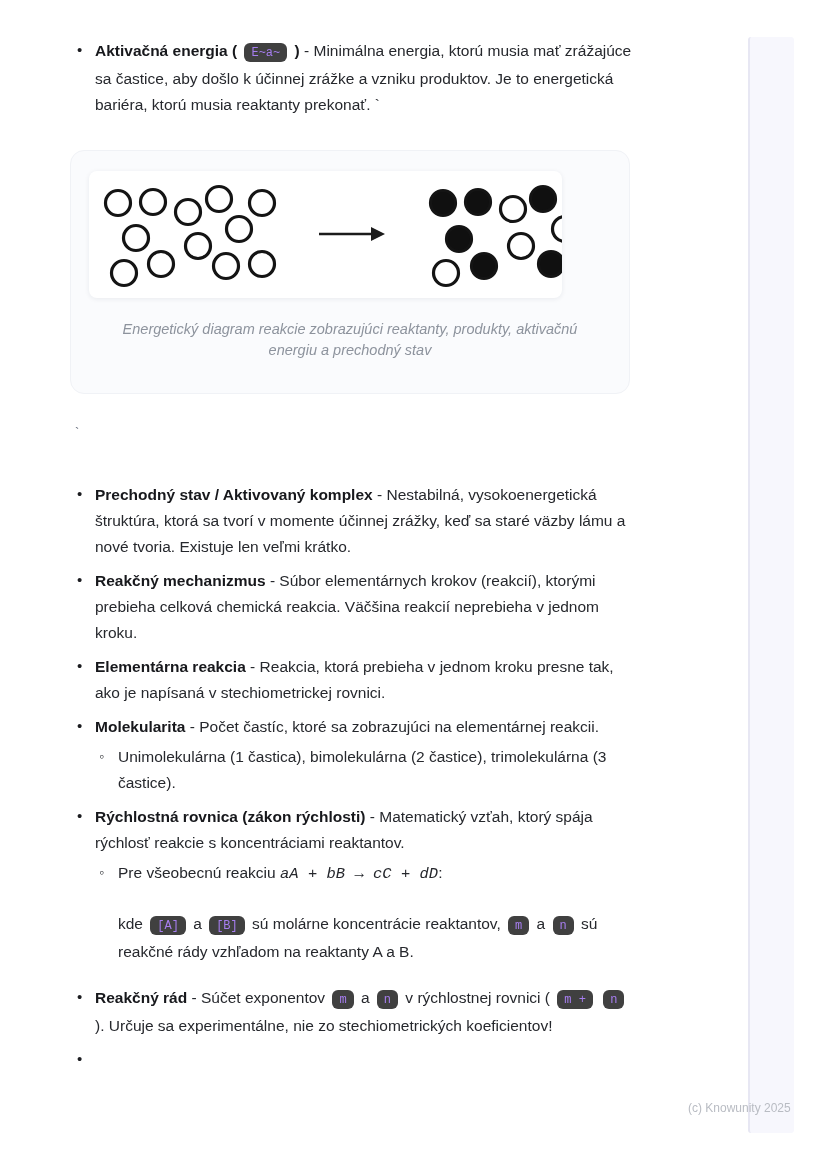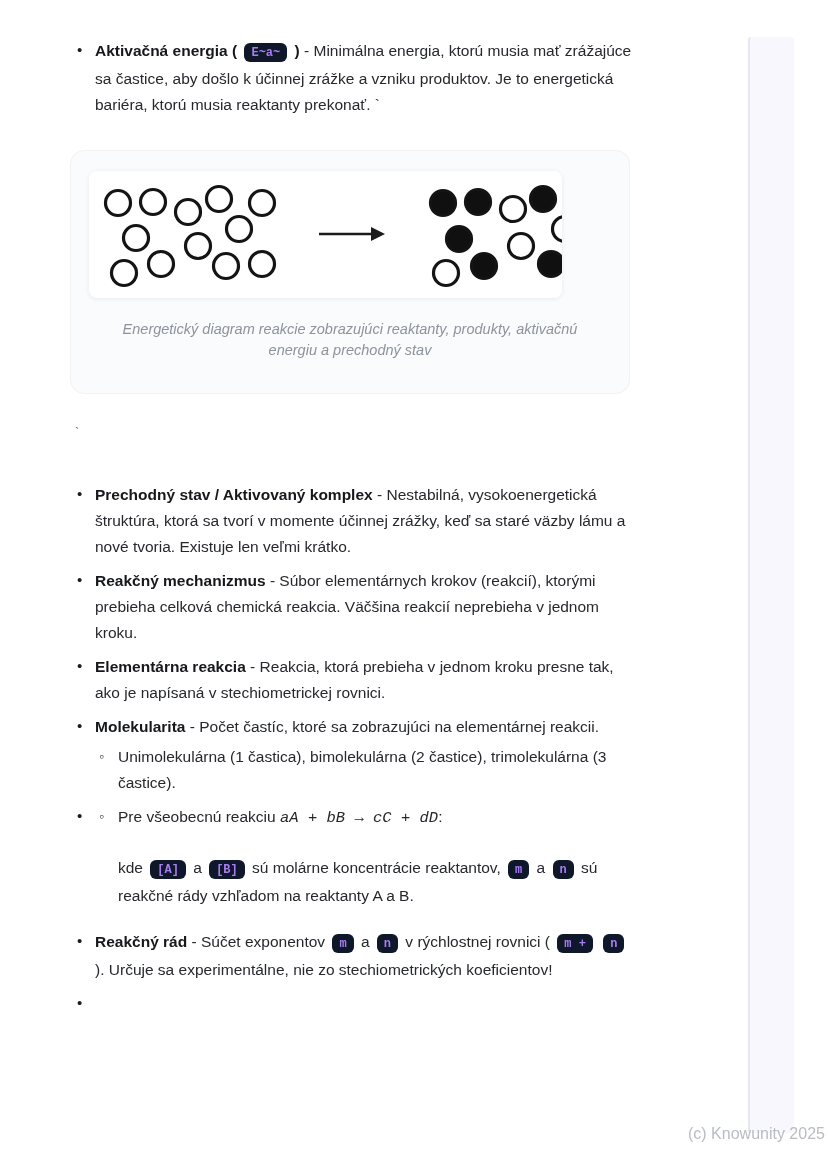--- a/index.html
+++ b/index.html
@@ -9,23 +9,23 @@
   }
   #content{position:absolute;left:75px;top:38px;width:560px;font-size:15.5px;line-height:26px;}
   .bullet{position:relative;padding-left:20px;margin-top:8px;}
   .bullet:first-child{margin-top:0;}
   .bullet > .marker{position:absolute;left:2px;top:-1px;font-size:15px;color:#1c1d21;}
   .sub{position:relative;padding-left:43px;margin-top:4px;}
   .sub > .marker{position:absolute;left:24px;top:-1px;font-size:14px;color:#2a2c31;}
   strong{font-weight:700;color:#17181c;}
   code.badge{
     font-family:"Liberation Mono","DejaVu Sans Mono",monospace;
-    font-size:12px;background:#0f172a;color:#a77ef0;
+    font-size:12px;background:#404040;color:#a77ef0;
     padding:2.5px 7px;border-radius:6px;margin:12px 3px;
-    position:relative;top:-1px;white-space:nowrap;font-weight:bold;
+    position:relative;top:-1px;white-space:nowrap;
   }
   .math{font-family:Liberation Mono, monospace;font-style:italic;}
   .math sup{font-size:11px;}
   .formula{text-align:center;margin:14px 0 22px;font-size:16.5px;padding-left:30px;}
   .para{padding-left:43px;margin-top:24px;margin-bottom:20px;}
   .stray{margin:26px 0 36px 0;height:26px;font-size:13px;color:#6b7280;}
   #figure-card{
     margin:32px 0 0 -5px;width:560px;height:244px;box-sizing:border-box;
     background:#fafbfd;border:1px solid #f0f2f6;border-radius:14px;position:relative;
   }
@@ -35,21 +35,21 @@
   }
   #figure-caption{
     position:absolute;top:168px;left:30px;right:30px;text-align:center;
     font-style:italic;color:#8d939d;font-size:14.5px;line-height:21px;
   }
   #side-strip{
     position:absolute;left:748px;top:37px;width:44px;height:1096px;
     background:#f7f7fd;border-left:2px solid #e7e7f3;border-radius:3px;z-index:1;
   }
   #footer{
-    position:absolute;left:688px;top:1101px;font-size:16px;color:#b9bcc3;z-index:2;white-space:nowrap;margin-top:24px;
+    position:absolute;left:688px;top:1101px;font-size:12px;color:#b9bcc3;z-index:2;white-space:nowrap;
   }
 </style>
 </head>
 <body>
 
 <div id="content">
     <div class="bullet"><span class="marker">•</span><span><strong>Aktivačná energia ( </strong><code class="badge">E~a~</code><strong> ) </strong><span>- Minimálna energia, ktorú musia mať zrážajúce sa častice, aby došlo k účinnej zrážke a vzniku produktov. Je to energetická bariéra, ktorú musia reaktanty prekonať. `</span></span></div>
     <div id="figure-card">
   <div id="inner-card">
     <svg width="473" height="127" viewBox="0 0 473 127" xmlns="http://www.w3.org/2000/svg">
@@ -82,21 +82,21 @@
         </svg>
   </div>
   <div id="figure-caption">Energetický diagram reakcie zobrazujúci reaktanty, produkty, aktivačnú energiu a prechodný stav</div>
 </div>
     <div class="stray">`</div>
     <div class="bullet"><span class="marker">•</span><span><strong>Prechodný stav / Aktivovaný komplex</strong><span> - Nestabilná, vysokoenergetická štruktúra, ktorá sa tvorí v momente účinnej zrážky, keď sa staré väzby lámu a nové tvoria. Existuje len veľmi krátko.</span></span></div>
     <div class="bullet"><span class="marker">•</span><span><strong>Reakčný mechanizmus</strong><span> - Súbor elementárnych krokov (reakcií), ktorými prebieha celková chemická reakcia. Väčšina reakcií neprebieha v jednom kroku.</span></span></div>
     <div class="bullet"><span class="marker">•</span><span><strong>Elementárna reakcia</strong><span> - Reakcia, ktorá prebieha v jednom kroku presne tak, ako je napísaná v stechiometrickej rovnici.</span></span></div>
     <div class="bullet"><span class="marker">•</span><span><strong>Molekularita</strong><span> - Počet častíc, ktoré sa zobrazujúci na elementárnej reakcii.</span></span></div>
     <div class="sub"><span class="marker">◦</span><span><span>Unimolekulárna (1 častica), bimolekulárna (2 častice), trimolekulárna (3 častice).</span></span></div>
-    <div class="bullet"><span class="marker">•</span></div>
+    <div class="bullet"><span class="marker">•</span><span><strong>Rýchlostná rovnica (zákon rýchlosti)</strong><span> - Matematický vzťah, ktorý spája rýchlosť reakcie s koncentráciami reaktantov.</span></span></div>
     <div class="sub"><span class="marker">◦</span><span><span>Pre všeobecnú reakciu </span><span class="math">aA + bB → cC + dD</span><span>:</span></span></div>
     <div class="para"><span>kde </span><code class="badge">[A]</code><span> a </span><code class="badge">[B]</code><span> sú molárne koncentrácie reaktantov, </span><code class="badge">m</code><span> a </span><code class="badge">n</code><span> sú reakčné rády vzhľadom na reaktanty A a B.</span></div>
     <div class="bullet"><span class="marker">•</span><span><strong>Reakčný rád</strong><span> - Súčet exponentov </span><code class="badge">m</code><span> a </span><code class="badge">n</code><span> v rýchlostnej rovnici ( </span><code class="badge">m +</code><span> </span><code class="badge">n</code><span> ). Určuje sa experimentálne, nie zo stechiometrických koeficientov!</span></span></div>
     <div class="bullet"><span class="marker">•</span></div>
   </div>
 
 <div id="side-strip"></div>
 <div id="footer">(c) Knowunity 2025</div>
 
 </body></html>

